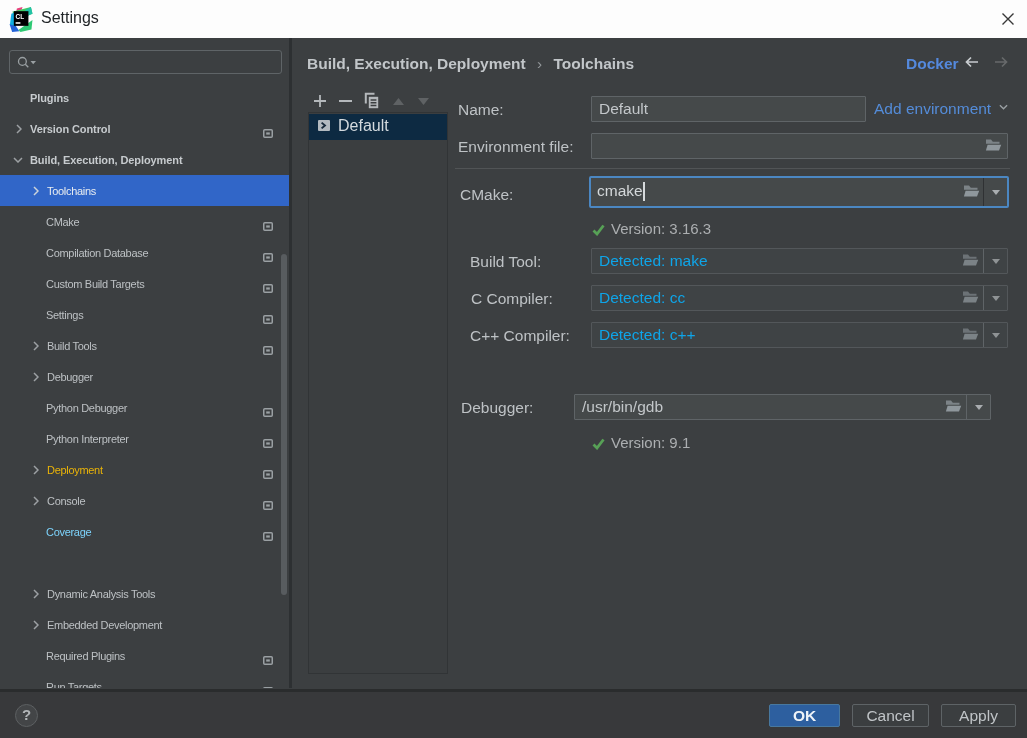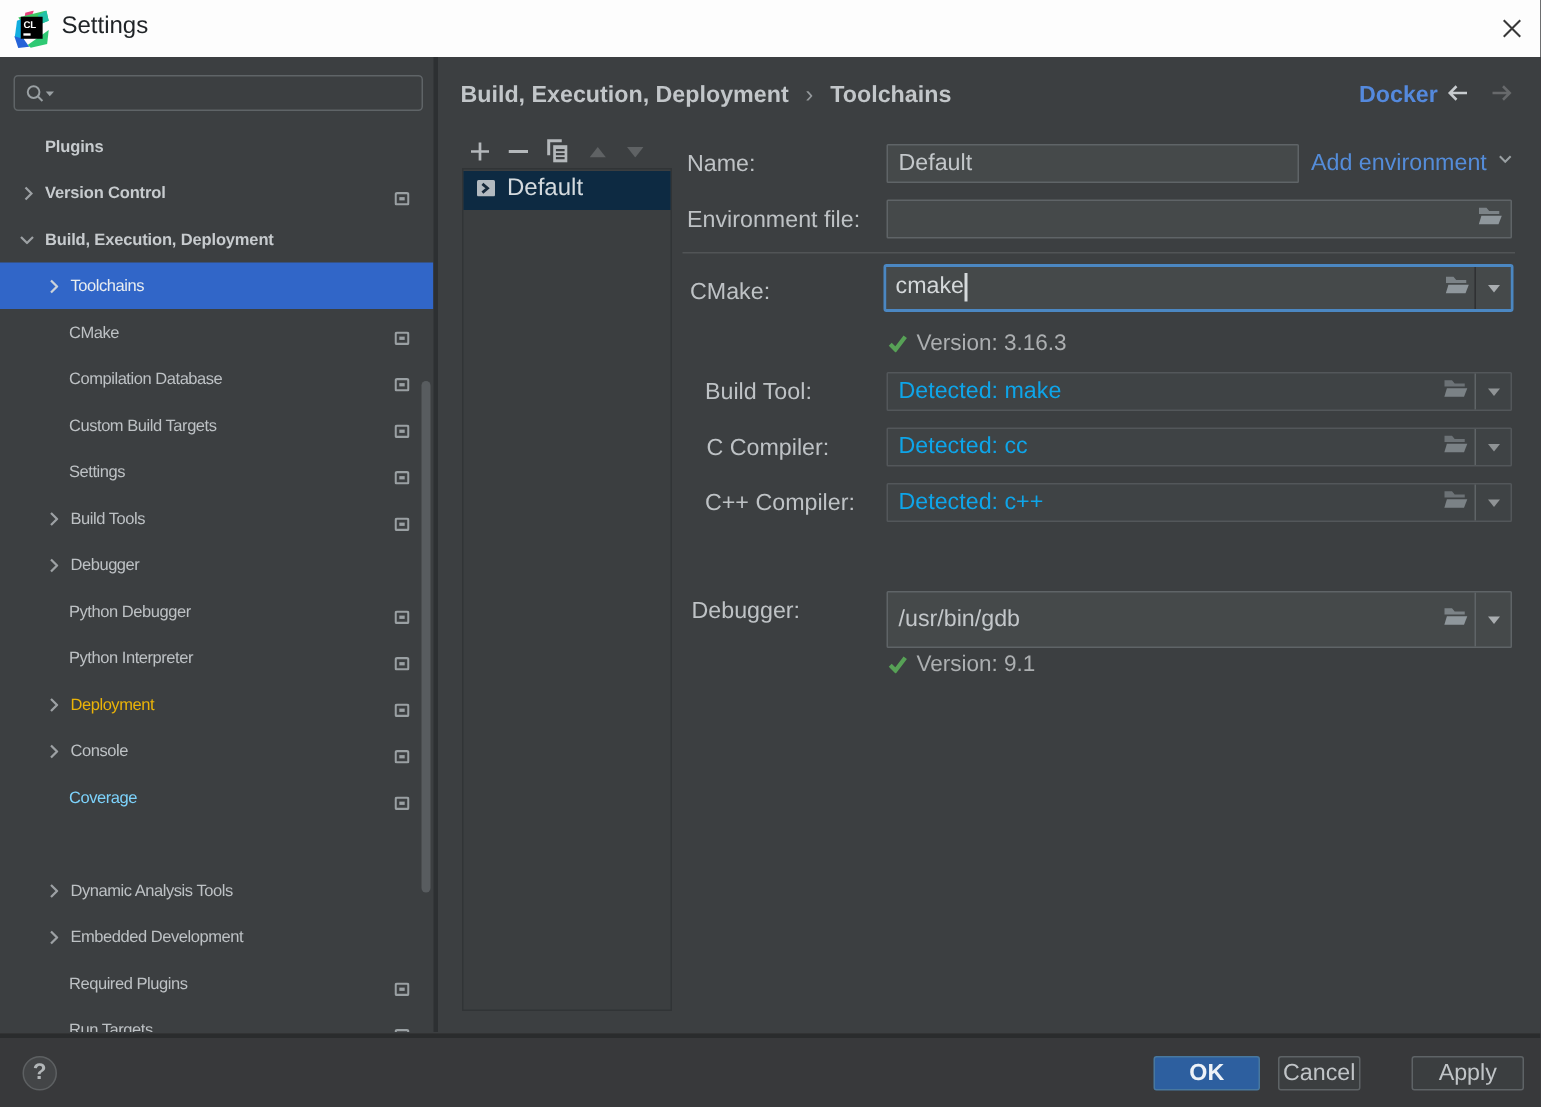--- a/index.html
+++ b/index.html
@@ -57,21 +57,21 @@
         border-left:4.5px solid transparent; border-right:4.5px solid transparent; border-top:5.5px solid #a9adb0; }
 .vrow { position:absolute; font-size:15px; color:#acafb1; }
 #hsep { position:absolute; left:163px; top:130px; width:555px; height:1px; background:#515456; }
 
 
 #footer { position:absolute; left:0; top:689px; width:1027px; height:49px; background:#38393b; border-top:3px solid #2a2c2d; }
 #help { position:absolute; left:15px; top:12px; width:23px; height:23px; border:1.5px solid #5d6062; border-radius:50%; background:#434547;
         color:#b2b6b8; font-size:15px; font-weight:700; text-align:center; line-height:20px; }
 .btn { position:absolute; top:12px; height:23px; border-radius:2px; font-size:15.5px; text-align:center; }
 #okbtn { left:769px; width:71px; background:#2d5f9f; border:1px solid #48789f; color:#eef3f8; font-weight:700; line-height:21px; }
-#cancelbtn { left:852px; width:55px; background:#3b3e40; border:1px solid #5e6366; color:#c0c4c7; line-height:21px; }
+#cancelbtn { left:852px; width:77px; background:#3b3e40; border:1px solid #5e6366; color:#c0c4c7; line-height:21px; }
 #applybtn { left:941px; width:75px; background:#3b3e40; border:1px solid #5e6366; color:#c0c4c7; line-height:21px; }
 </style></head>
 <body>
 
 <div id="titlebar">
   <svg class="abs" style="left:8px;top:7px" width="25" height="25" viewBox="0 0 24 24">
     <polygon points="8.5,1.5 14,0 12,5.5 8,5" fill="#e8417c"></polygon>
     <polygon points="4,4.5 22,0 23.5,6.5 17,9 5.5,6.5" fill="#3fca64"></polygon>
     <polygon points="22,0 23.5,6.5 18.5,8.6 16.5,3" fill="#22c2a8"></polygon>
     <polygon points="1.8,17 3.2,6.5 8.2,4.6 7.6,19.8 4,19.5" fill="#12aee0"></polygon>
@@ -358,21 +358,21 @@
     <span class="txt ph">Detected: c++</span>
     <span class="fold" style="right:28px"><svg width="17" height="13" viewBox="0 0 17 13">
 <path d="M1 1.5 h5 l1.8 2.2 h6.7 v2 H1 z" fill="#8f979c" opacity="0.75"></path>
 <path d="M2.6 6.8 h13.6 l-2.2 5.7 H0.9 z" fill="#8f979c"></path>
 </svg></span>
     <div class="dbtn">
         <span class="carr"></span>
       </div>
   </div>
 
-  <div class="inp" style="left:299px;top:356px;width:417px;height:38px">
+  <div class="inp" style="left:282px;top:356px;width:417px;height:26px">
     <span class="txt">/usr/bin/gdb</span>
     <span class="fold" style="right:28px"><svg width="17" height="13" viewBox="0 0 17 13">
 <path d="M1 1.5 h5 l1.8 2.2 h6.7 v2 H1 z" fill="#8f979c" opacity="0.75"></path>
 <path d="M2.6 6.8 h13.6 l-2.2 5.7 H0.9 z" fill="#8f979c"></path>
 </svg></span>
     <div class="dbtn">
         <span class="carr"></span>
       </div>
   </div>
   <div class="vrow" style="left:300px;top:396px"><svg width="13" height="12" viewBox="0 0 13 12">

